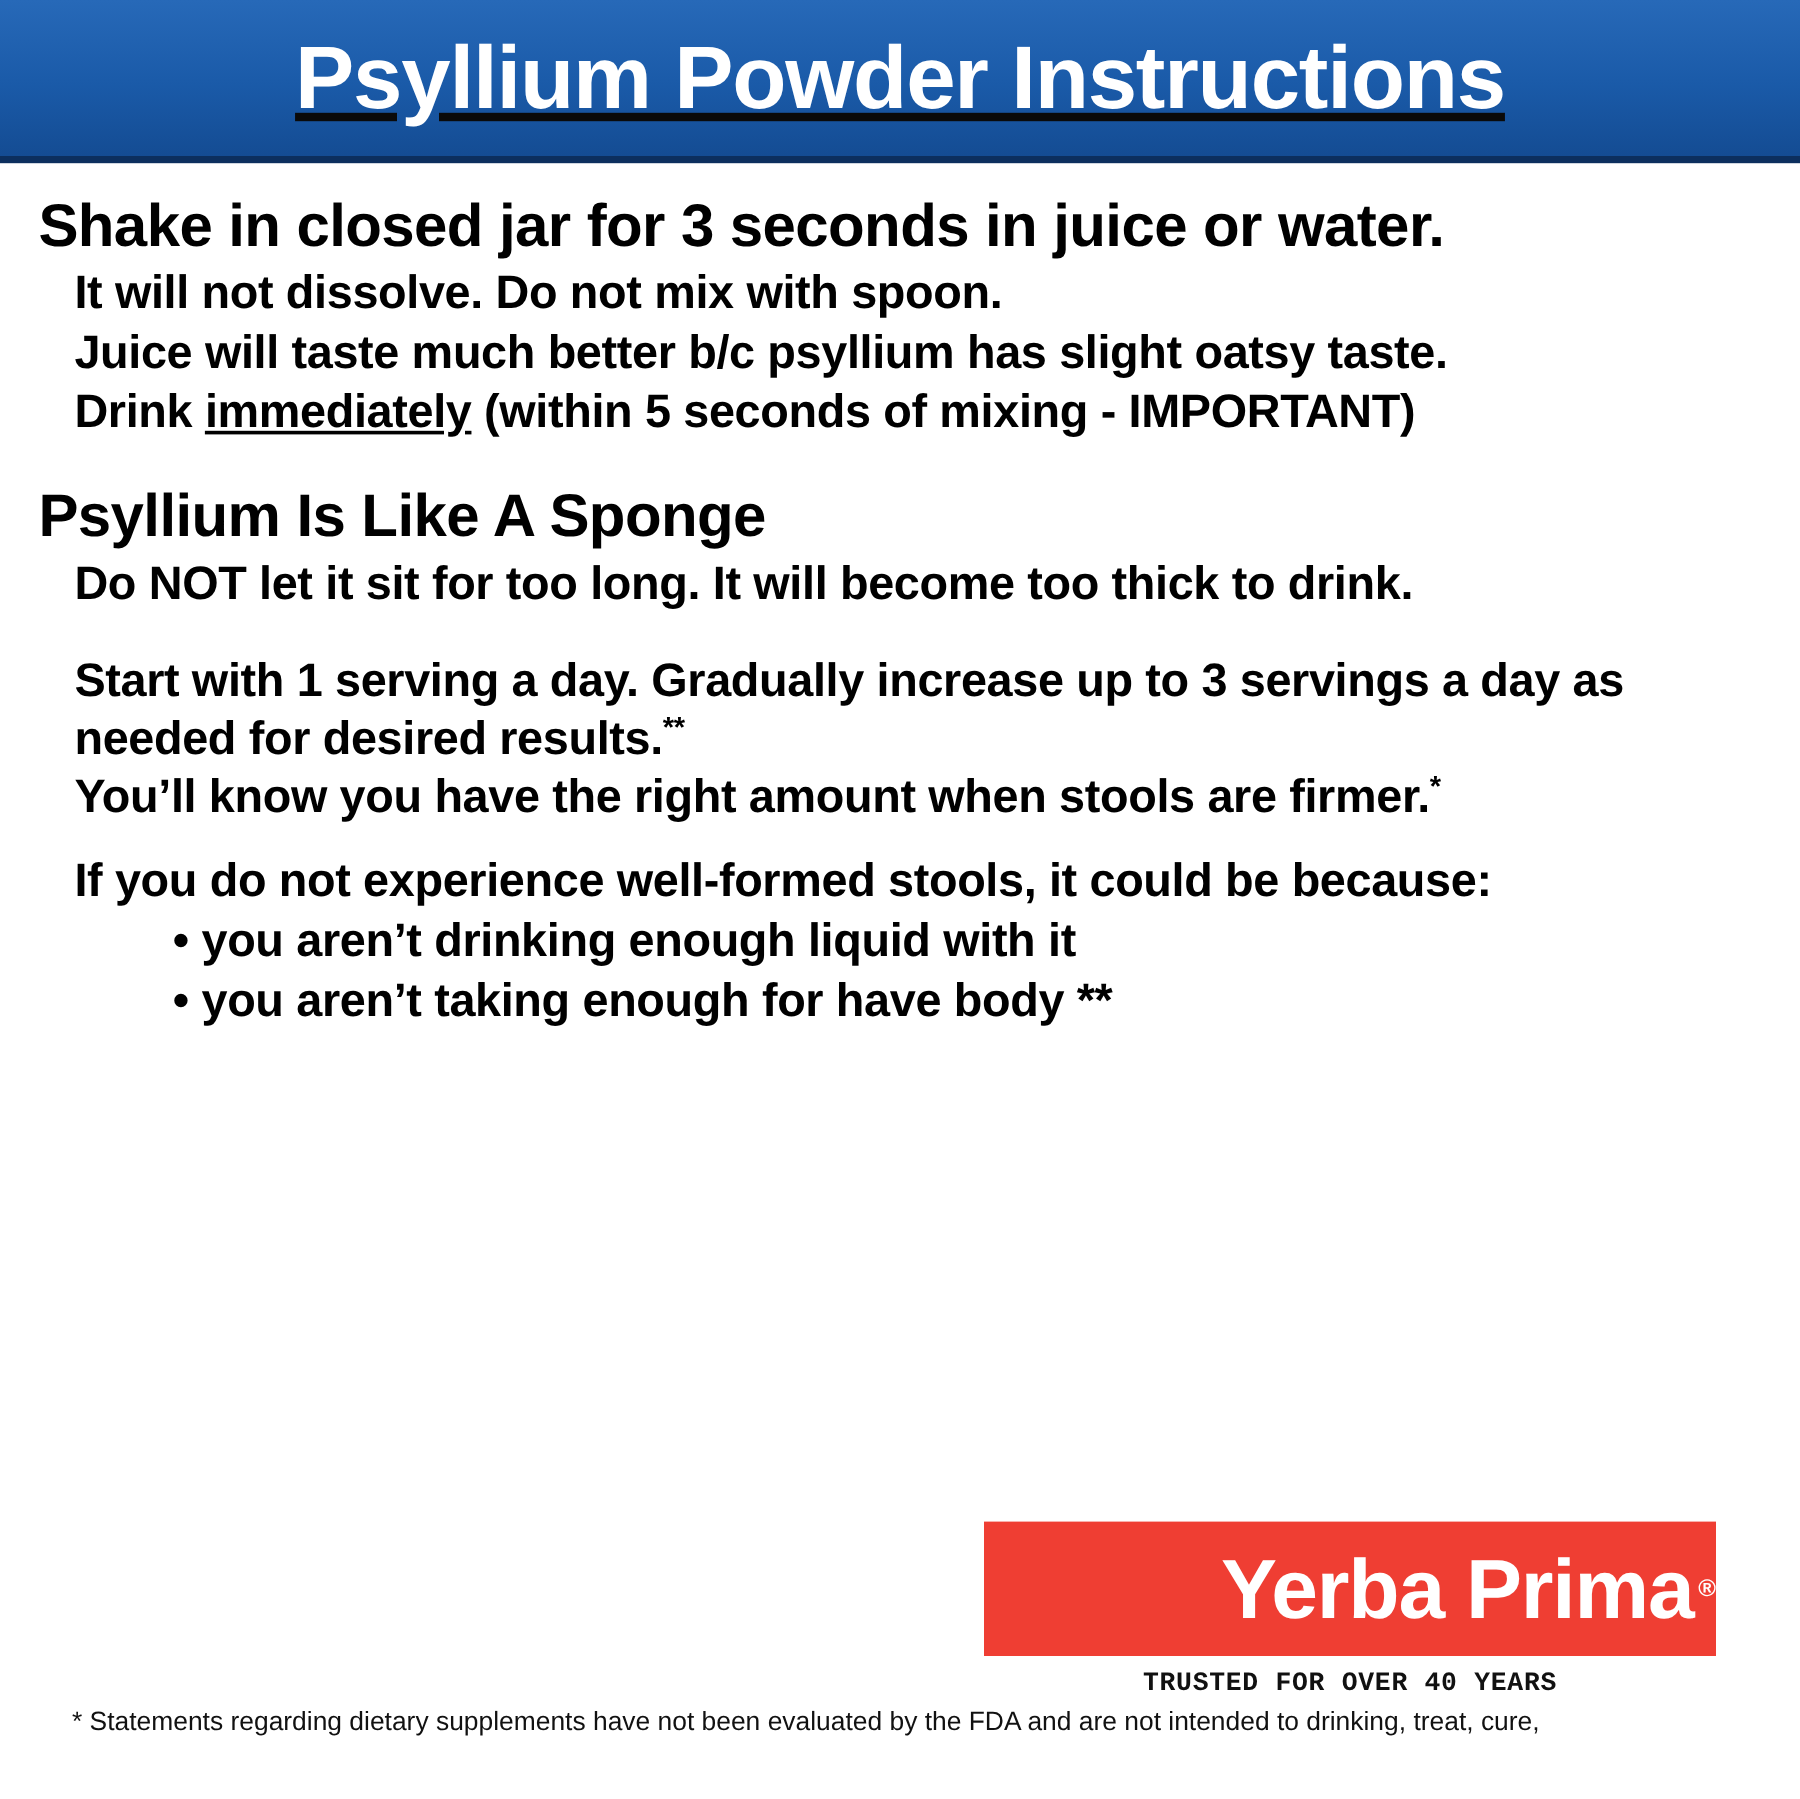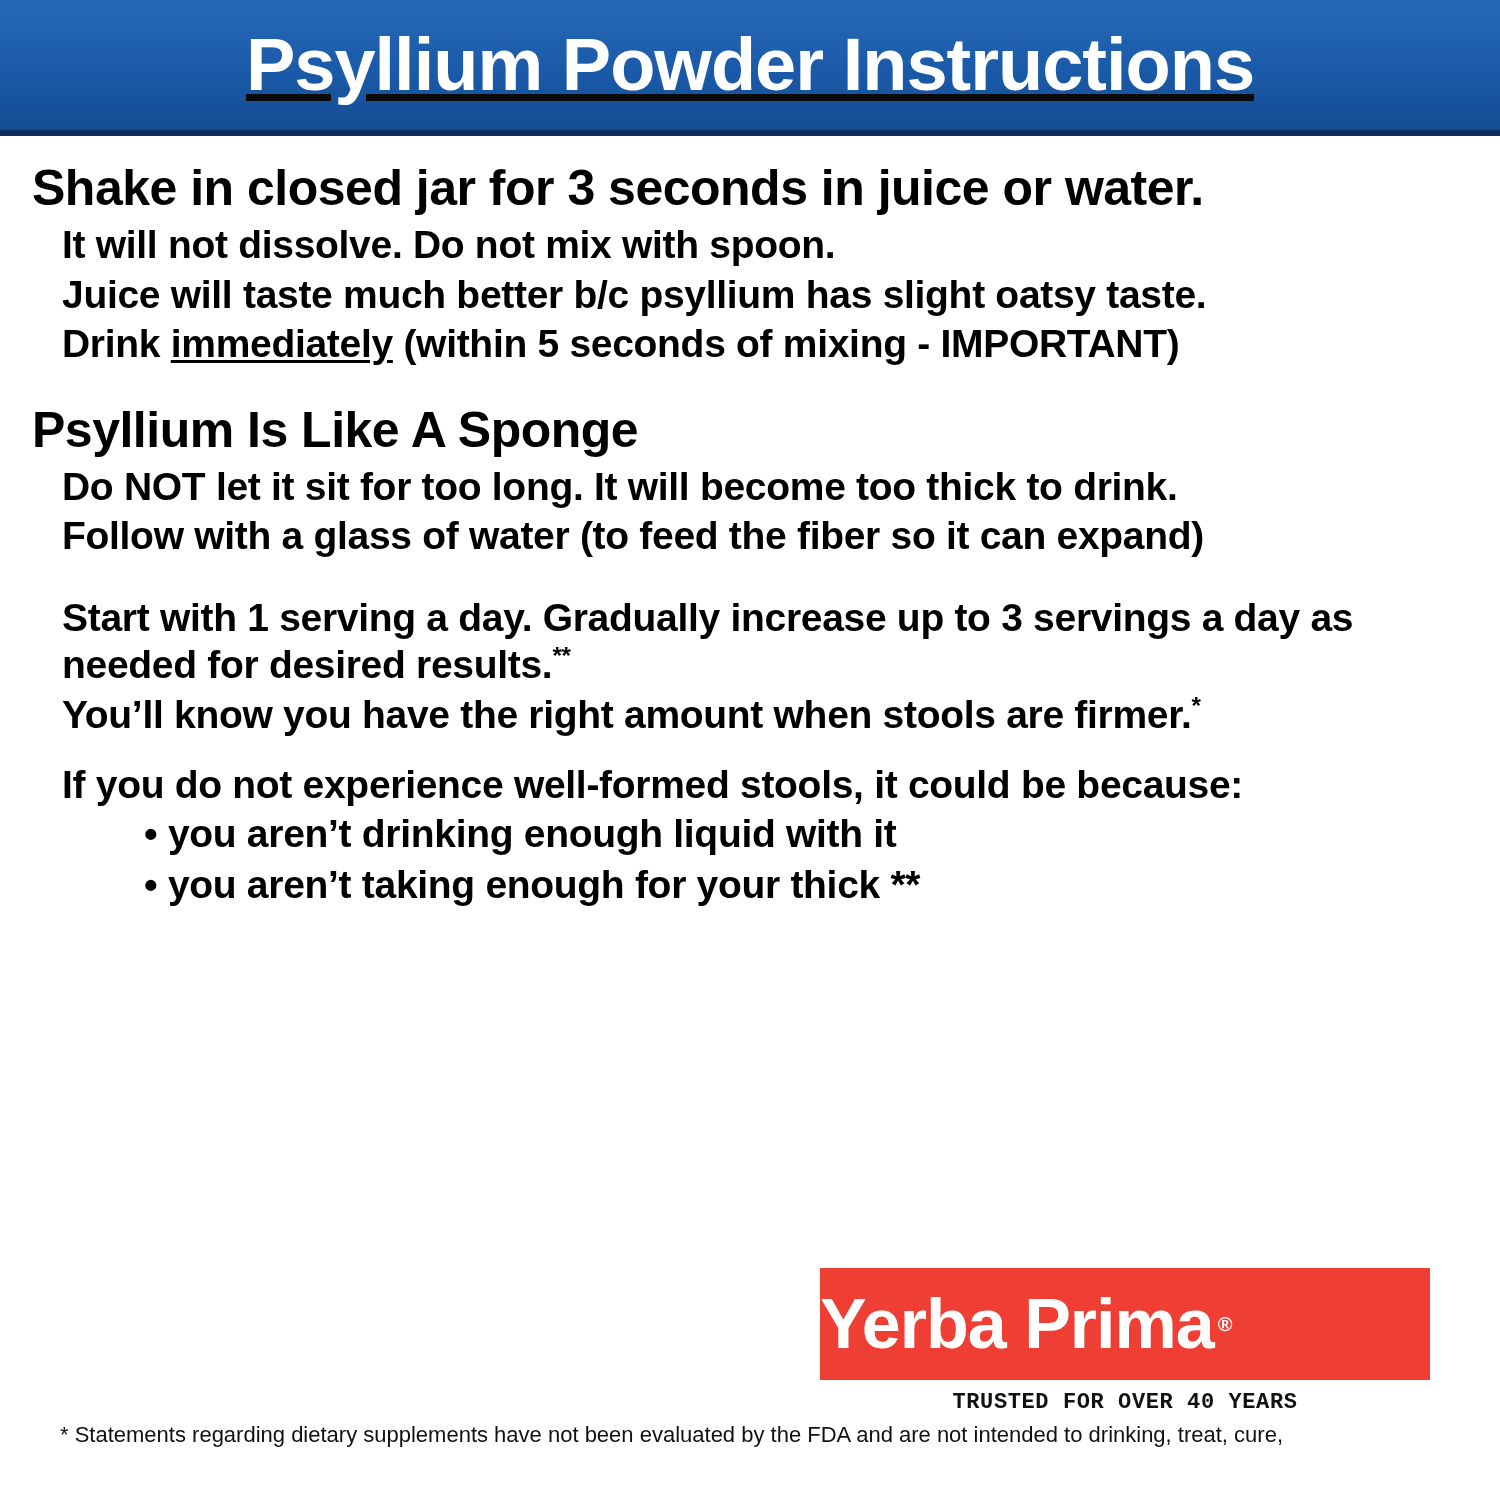--- a/index.html
+++ b/index.html
@@ -113,21 +113,21 @@
     position: absolute;
     left: 820px;
     top: 1268px;
     width: 610px;
   }
   .brand-logo {
     background: #ef3e33;
     height: 112px;
     display: flex;
     align-items: center;
-    justify-content: flex-start;
+    justify-content: flex-end;
     position: relative;
   }
   .brand-logo-text {
     color: #ffffff;
     font-size: 70px;
     font-weight: bold;
     letter-spacing: -1px;
     line-height: 1;
     font-family: "Liberation Sans", sans-serif;
   }
@@ -176,30 +176,29 @@
     <div class="section">
       <h2 class="section-heading">Shake in closed jar for 3 seconds in juice or water.</h2>
       <p class="sub-line">It will not dissolve.  Do not mix with spoon.</p>
       <p class="sub-line">Juice will taste much better b/c psyllium has slight oatsy taste.</p>
       <p class="sub-line"><span>Drink </span><span class="underline-word">immediately</span><span> (within 5 seconds of mixing - IMPORTANT)</span></p>
     </div>
 
     <div class="section">
       <h2 class="section-heading">Psyllium Is Like A Sponge</h2>
       <p class="sub-line">Do NOT let it sit for too long. It will become too thick to drink.</p>
-      <p class="sub-line">Follow with a glass of water (to feed the fiber so it can expand)</p>
     </div>
 
     <div class="section">
       <p class="sub-line wrap"><span>Start with 1 serving a day. Gradually increase up to 3 servings a day as needed for desired results.</span><span class="sup">**</span></p>
       <p class="sub-line wrap"><span>You’ll know you have the right amount when stools are firmer.</span><span class="sup">*</span></p>
       <div class="spacer-sm"></div>
       <p class="sub-line">If you do not experience well-formed stools, it could be because:</p>
       <p class="bullet-line">• you aren’t drinking enough liquid with it</p>
-      <p class="bullet-line">• you aren’t taking enough for your thick **</p>
+      <p class="bullet-line">• you aren’t taking enough for have body **</p>
     </div>
 
   </div>
 
   <div class="brand-block">
     <div class="brand-logo">
       <span class="brand-logo-text">Yerba Prima</span>
         <span class="brand-reg">®</span>
     </div>
     <div class="brand-tagline">TRUSTED FOR OVER 40 YEARS</div>

